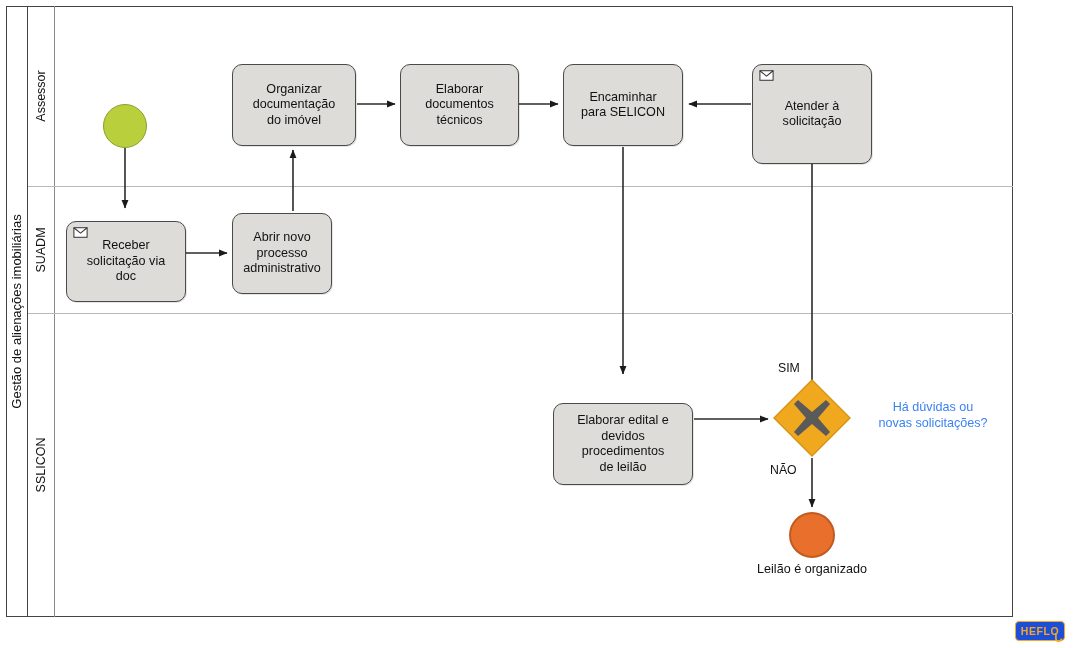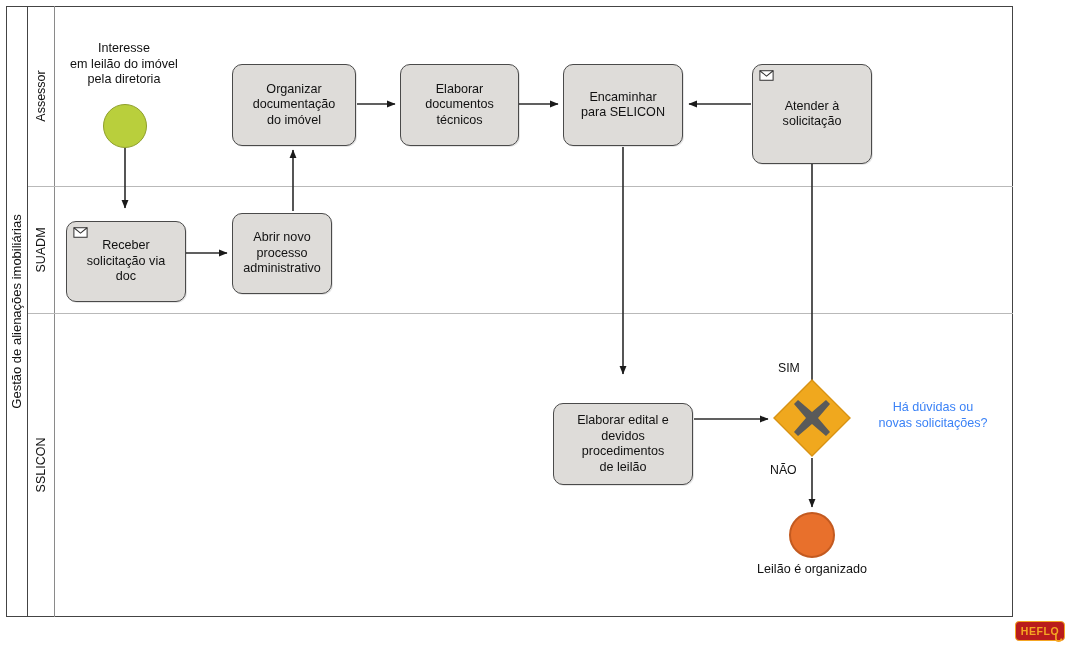--- a/index.html
+++ b/index.html
@@ -153,21 +153,21 @@
     border: 1.8px solid #f5a623;
     border-radius: 4px;
     box-sizing: border-box;
     display: flex;
     align-items: center;
     justify-content: center;
     font-size: 10.5px;
     font-weight: bold;
     letter-spacing: 0.6px;
     color: #f5a623;
-    background: #b91c1c;
+    background: #1d4ed8;
   }
   .heflo-tail {
     position: absolute;
     left: 1055px;
     top: 633px;
     width: 9px;
     height: 9px;
   }
 </style>
 </head>
@@ -218,23 +218,20 @@
 
       <path d="M812,380 L812,148"></path>
 
       <path d="M812,458 L812,507"></path>
 
       <path d="M751,104 L689,104"></path>
     </g>
   </svg>
 
   <div class="event start-event" style="left:103px; top:104px; width:44px; height:44px;"></div>
-  <div class="event-label" style="left:30px; top:41px; width:188px;">Interesse
-em leilão do imóvel
-pela diretoria</div>
 
   <div class="task" style="left:232px; top:64px; width:124px; height:82px;">
     <span class="task-label">Organizar
 documentação
 do imóvel</span>
   </div>
 
   <div class="task" style="left:563px; top:64px; width:120px; height:82px;">
     <span class="task-label">Encaminhar
 para SELICON</span>

